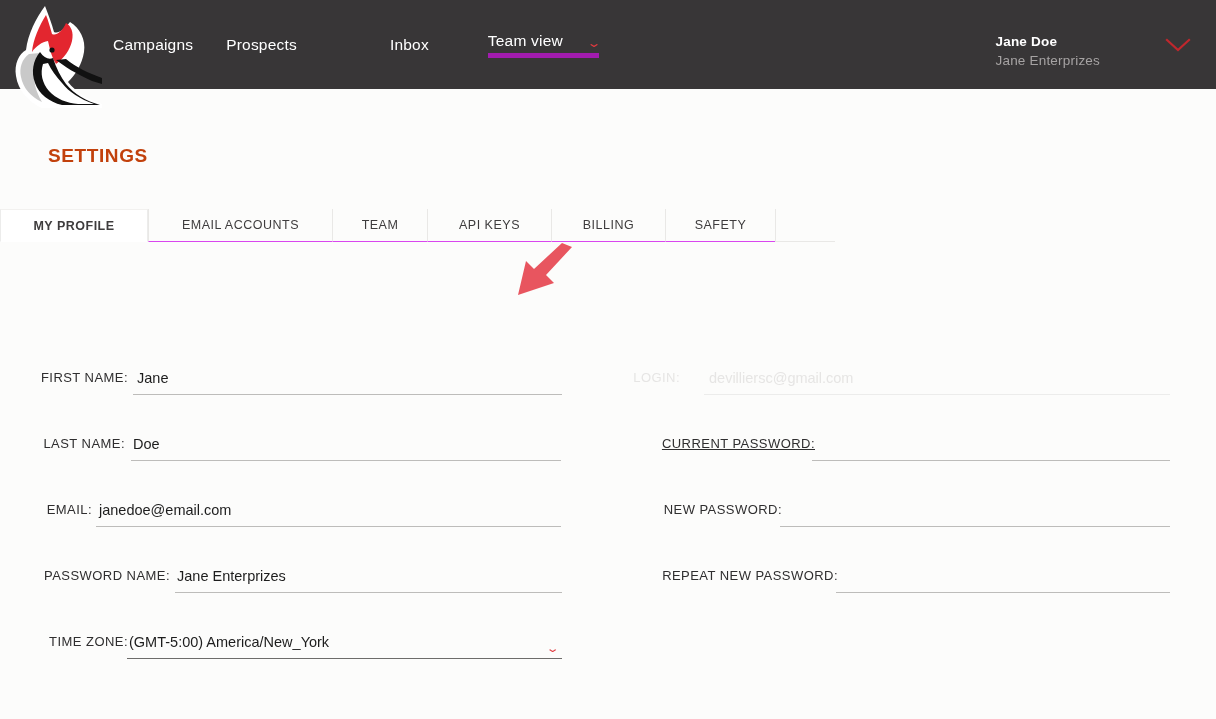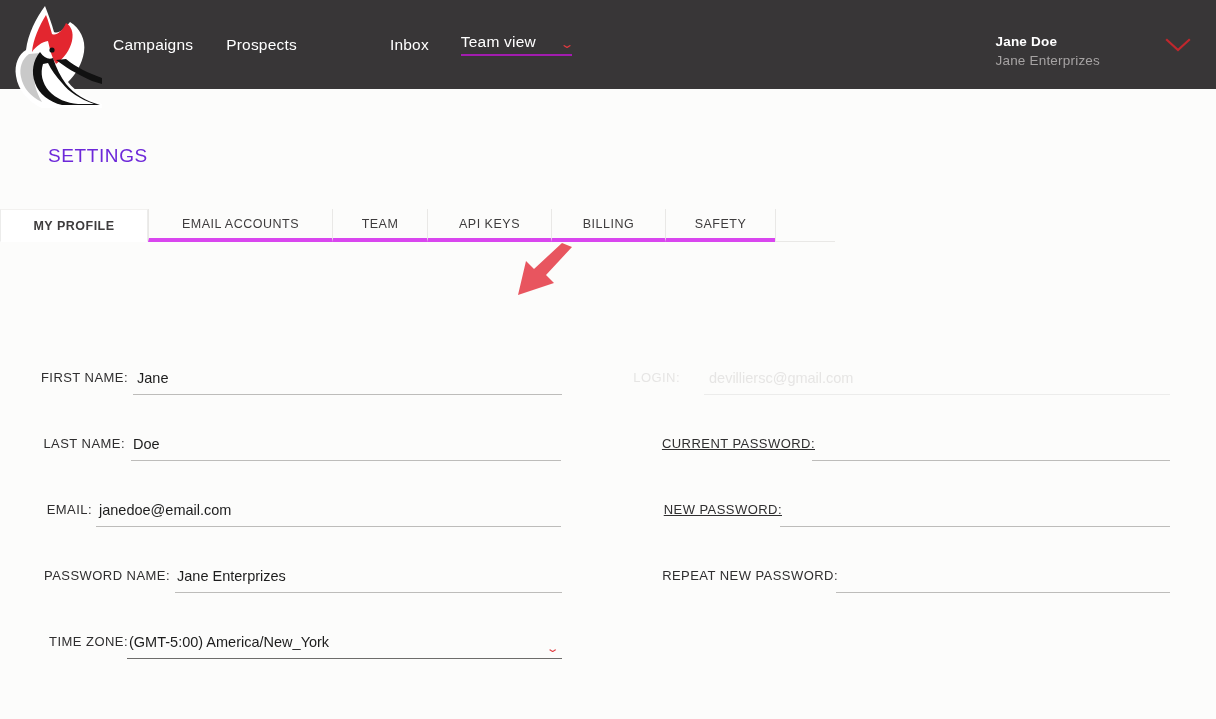--- a/index.html
+++ b/index.html
@@ -46,21 +46,22 @@
     white-space: nowrap;
   }
   .nav-gap-1 { margin-right: 33px; }
   .nav-gap-2 { margin-right: 93px; }
   .nav-gap-3 { margin-right: 32px; }
   .teamview {
     position: relative;
     display: inline-flex;
     align-items: flex-end;
     padding-bottom: 3px;
-    border-bottom: 2px solid #a21caf;
+    border-bottom: 5px solid #a21caf;
+    margin-left: 27px;
   }
   .teamview .chev {
     margin-left: 26px;
     color: #e03a3f;
     font-size: 12px;
     line-height: 1;
     transform: scaleX(1.5) translateY(-1px);
     display: inline-block;
   }
   .user-block {
@@ -101,44 +102,44 @@
   .page {
     position: absolute;
     left: 0; top: 89px;
     width: 1216px; height: 630px;
     background: #fcfcfb;
   }
   .page-title {
     position: absolute;
     left: 48px; top: 56px;
     font-size: 19px;
-    font-weight: normal;
+    font-weight: bold;
     letter-spacing: .6px;
-    color: #6d28d9;
+    color: #c2410c;
   }
 
   
   .tabs {
     position: absolute;
     left: 0; top: 120px;
     display: flex;
     align-items: stretch;
     height: 33px;
   }
   .tab {
     display: flex;
     align-items: center;
     justify-content: center;
     font-size: 12.5px;
     letter-spacing: .5px;
     color: #3e3c3d;
     padding: 0 22px;
     background: transparent;
     border-left: 1px solid #e9e8e6;
-    border-bottom: 4px solid #d946ef;
+    border-bottom: 1px solid #d946ef;
     cursor: pointer;
     white-space: nowrap;
   }
   .tab:first-child { border-left: none; }
   .tab.active {
     background: #ffffff;
     font-weight: bold;
     border-left: 1px solid #ececeb;
     border-right: 1px solid #ececeb;
     border-top: 1px solid #f2f1ef;
@@ -236,21 +237,21 @@
   .col-left .f-tz .select-chev { left: 548px; }
 
   
   .col-right .f-login .field-label { right: 530px; }
   .col-right .f-login .field-underline { left: 94px; width: 466px; }
   .col-right .f-login .field-value { left: 99px; }
 
   .col-right .f-curpw .field-label { right: 395px; text-decoration: underline; }
   .col-right .f-curpw .field-underline { left: 202px; width: 358px; }
 
-  .col-right .f-newpw .field-label { right: 428px; text-decoration: underline; }
+  .col-right .f-newpw .field-label { right: 428px; }
   .col-right .f-newpw .field-underline { left: 170px; width: 390px; }
 
   .col-right .f-reppw .field-label { right: 372px; }
   .col-right .f-reppw .field-underline { left: 226px; width: 334px; }
 </style>
 </head>
 <body>
 
 <div id="app">
 

